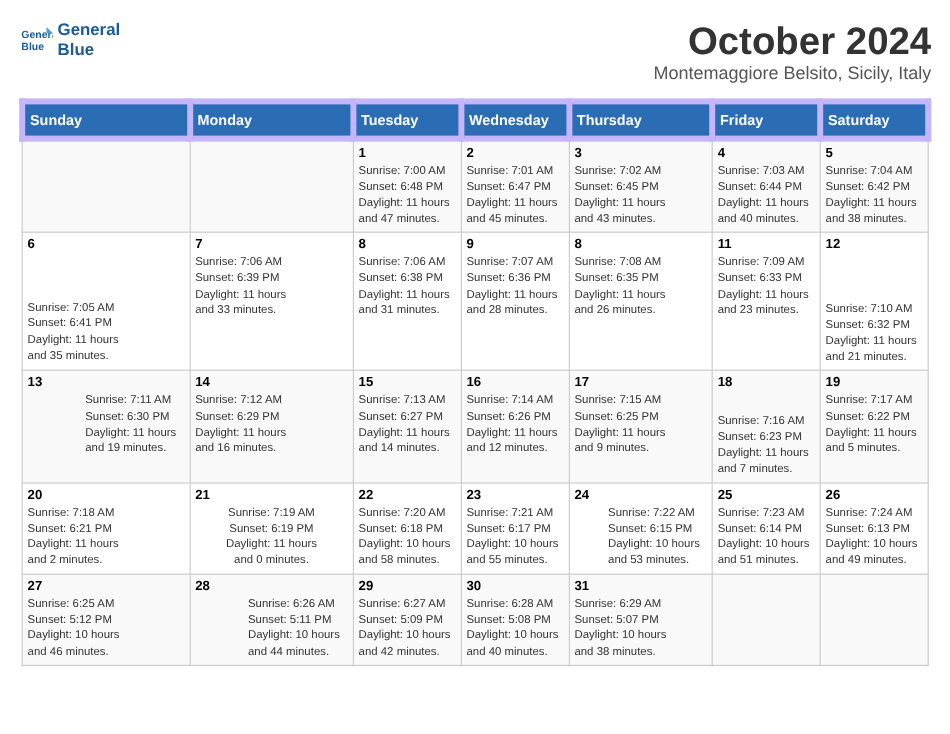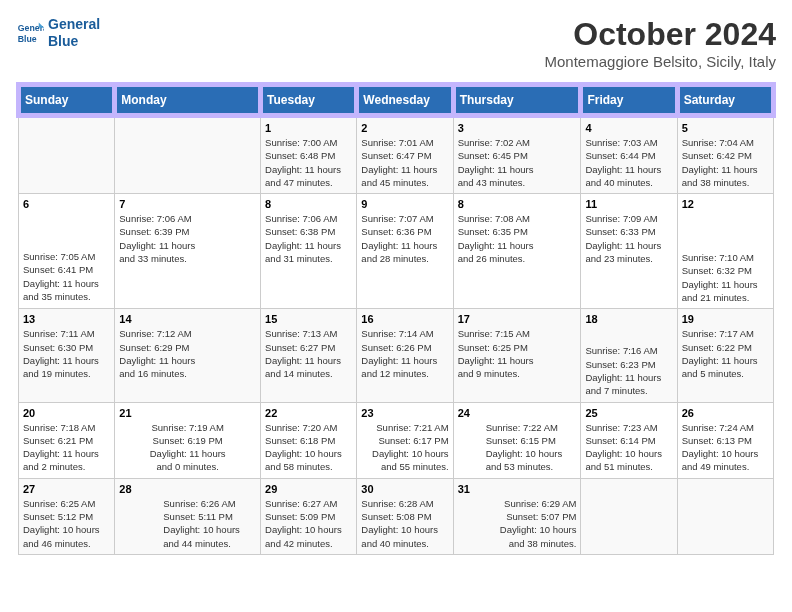--- a/index.html
+++ b/index.html
@@ -203,21 +203,21 @@
           <div class="day-num">12</div>
           <div class="day-detail" style="white-space: pre-line; margin-top: 41px;">Sunrise: 7:10 AM
 Sunset: 6:32 PM
 Daylight: 11 hours
 and 21 minutes.</div>
         </td>
       </tr>
       <tr>
         <td>
           <div class="day-num">13</div>
-          <div class="day-detail" style="white-space: pre-line;">Sunrise: 7:11 AM
+          <div class="day-detail" style="white-space: pre-line; margin-left: 48px;">Sunrise: 7:11 AM
 Sunset: 6:30 PM
 Daylight: 11 hours
 and 19 minutes.</div>
         </td>
         <td>
           <div class="day-num">14</div>
           <div class="day-detail" style="white-space: pre-line;">Sunrise: 7:12 AM
 Sunset: 6:29 PM
 Daylight: 11 hours
 and 16 minutes.</div>
@@ -275,21 +275,21 @@
         </td>
         <td>
           <div class="day-num">22</div>
           <div class="day-detail" style="white-space: pre-line;">Sunrise: 7:20 AM
 Sunset: 6:18 PM
 Daylight: 10 hours
 and 58 minutes.</div>
         </td>
         <td>
           <div class="day-num">23</div>
-          <div class="day-detail" style="white-space: pre-line; text-align: right;">Sunrise: 7:21 AM
+          <div class="day-detail" style="white-space: pre-line;">Sunrise: 7:21 AM
 Sunset: 6:17 PM
 Daylight: 10 hours
 and 55 minutes.</div>
         </td>
         <td>
           <div class="day-num">24</div>
           <div class="day-detail" style="white-space: pre-line; margin-left: 28px;">Sunrise: 7:22 AM
 Sunset: 6:15 PM
 Daylight: 10 hours
 and 53 minutes.</div>
@@ -333,21 +333,21 @@
         </td>
         <td>
           <div class="day-num">30</div>
           <div class="day-detail" style="white-space: pre-line;">Sunrise: 6:28 AM
 Sunset: 5:08 PM
 Daylight: 10 hours
 and 40 minutes.</div>
         </td>
         <td>
           <div class="day-num">31</div>
-          <div class="day-detail" style="white-space: pre-line; text-align: right;">Sunrise: 6:29 AM
+          <div class="day-detail" style="white-space: pre-line;">Sunrise: 6:29 AM
 Sunset: 5:07 PM
 Daylight: 10 hours
 and 38 minutes.</div>
         </td>
         <td class="empty-cell"></td>
         <td class="empty-cell"></td>
       </tr>
     </tbody>
 </table>
 

